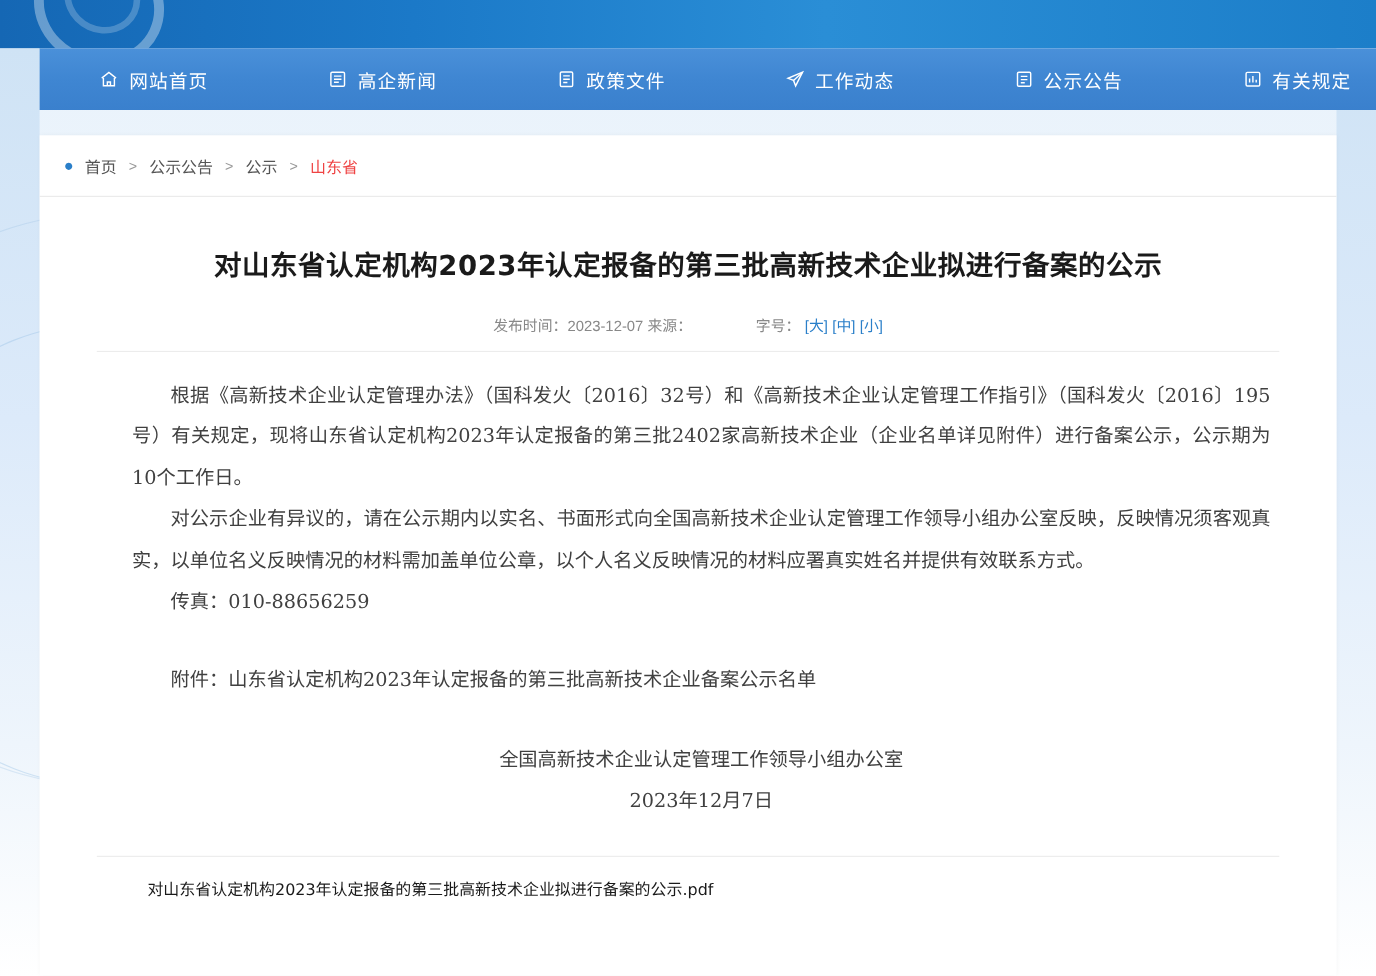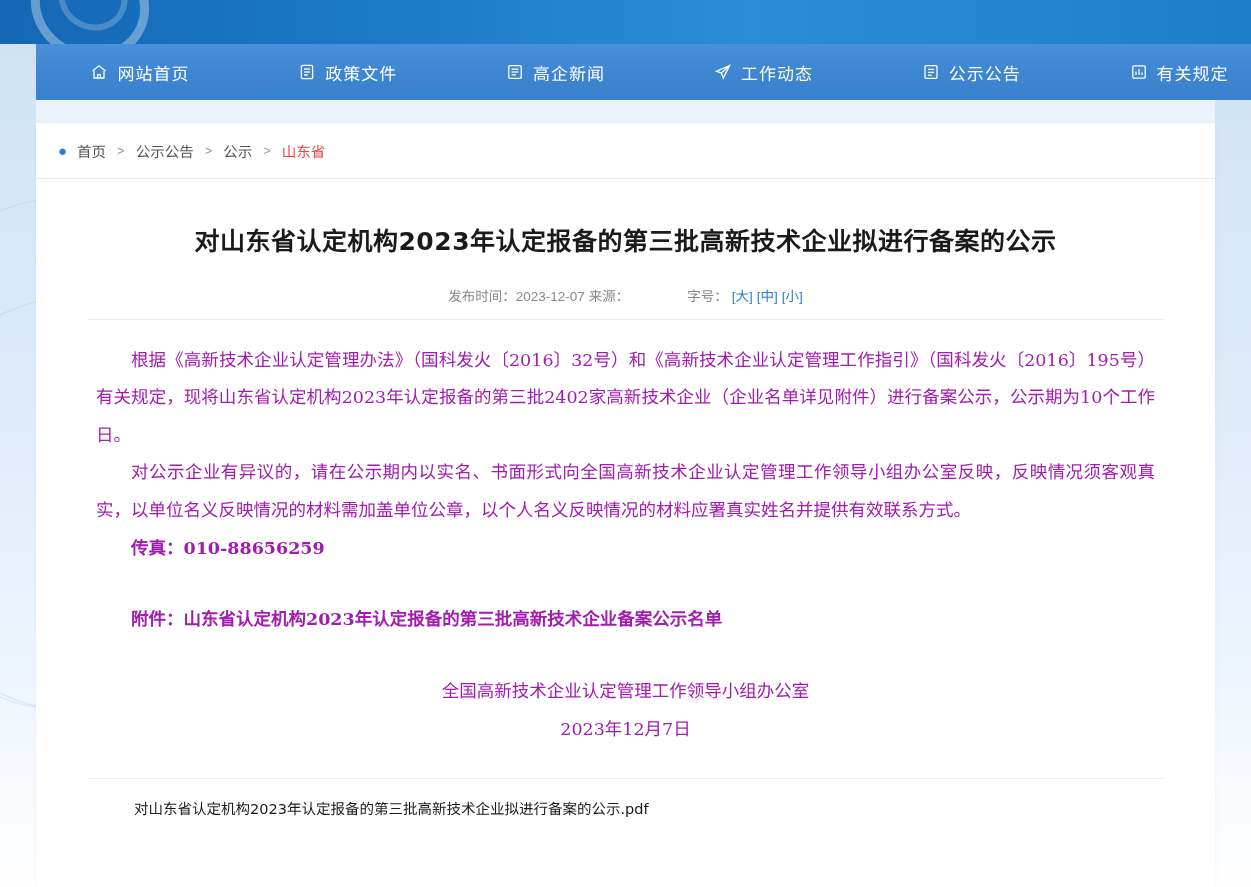--- a/index.html
+++ b/index.html
@@ -153,29 +153,30 @@
     padding-bottom: 14px;
     border-bottom: 1px solid #ececec;
   }
   .meta-fontsize { display: flex; align-items: center; gap: 4px; }
   .fs-link { color: #2a7fc9; cursor: pointer; }
 
   .article-body {
     padding: 22px 8px 0 8px;
     font-size: 17.5px;
     line-height: 2.15;
-    color: #a21caf;
+    color: #404040;
     font-family: "DejaVu Serif", "Liberation Serif", serif;
+    margin-left: 24px;
   }
   .article-body p {
     margin: 0;
     text-indent: 2em;
     text-align: justify;
   }
-  .article-body p.plain { text-indent: 2em; font-weight: bold; }
+  .article-body p.plain { text-indent: 2em; }
   .article-body p.center {
     text-indent: 0;
     text-align: center;
   }
   .spacer-line { height: 34px; }
 
   .attachment-bar {
     margin-top: 30px;
     padding: 18px 0 0 46px;
     border-top: 1px solid #ececec;
@@ -207,39 +208,39 @@
           <path d="M4 8v7h10V8"></path>
           <path d="M7.6 15v-3.4h2.8V15"></path>
       </svg>
     </span>
     <span>网站首页</span>
   </div>
 
   <div class="nav-item">
     <span class="nav-ico">
       <svg width="18" height="18" viewBox="0 0 18 18" fill="none" stroke="#ffffff" stroke-width="1.3">
+        <rect x="2.8" y="2.6" width="12.4" height="12.8" rx="1.2"></rect>
+        <line x1="5.6" y1="6.2" x2="12.4" y2="6.2"></line>
+        <line x1="5.6" y1="9" x2="12.4" y2="9"></line>
+        <line x1="5.6" y1="11.8" x2="10" y2="11.8"></line>
+      </svg>
+    </span>
+    <span>高企新闻</span>
+  </div>
+
+  <div class="nav-item">
+    <span class="nav-ico">
+      <svg width="18" height="18" viewBox="0 0 18 18" fill="none" stroke="#ffffff" stroke-width="1.3">
         <rect x="3.4" y="2.4" width="11.2" height="13.2" rx="1.2"></rect>
         <line x1="6" y1="6" x2="12" y2="6"></line>
         <line x1="6" y1="9" x2="12" y2="9"></line>
         <line x1="6" y1="12" x2="9.8" y2="12"></line>
       </svg>
     </span>
     <span>政策文件</span>
-  </div>
-
-  <div class="nav-item">
-    <span class="nav-ico">
-      <svg width="18" height="18" viewBox="0 0 18 18" fill="none" stroke="#ffffff" stroke-width="1.3">
-        <rect x="2.8" y="2.6" width="12.4" height="12.8" rx="1.2"></rect>
-        <line x1="5.6" y1="6.2" x2="12.4" y2="6.2"></line>
-        <line x1="5.6" y1="9" x2="12.4" y2="9"></line>
-        <line x1="5.6" y1="11.8" x2="10" y2="11.8"></line>
-      </svg>
-    </span>
-    <span>高企新闻</span>
   </div>
 
   <div class="nav-item">
     <span class="nav-ico">
       <svg width="18" height="18" viewBox="0 0 18 18" fill="none" stroke="#ffffff" stroke-width="1.3">
         <path d="M15.6 2.6L2.4 8.2l5 1.9 1.9 5z"></path>
         <path d="M7.4 10.1L15.6 2.6"></path>
       </svg>
     </span>
     <span>工作动态</span>

